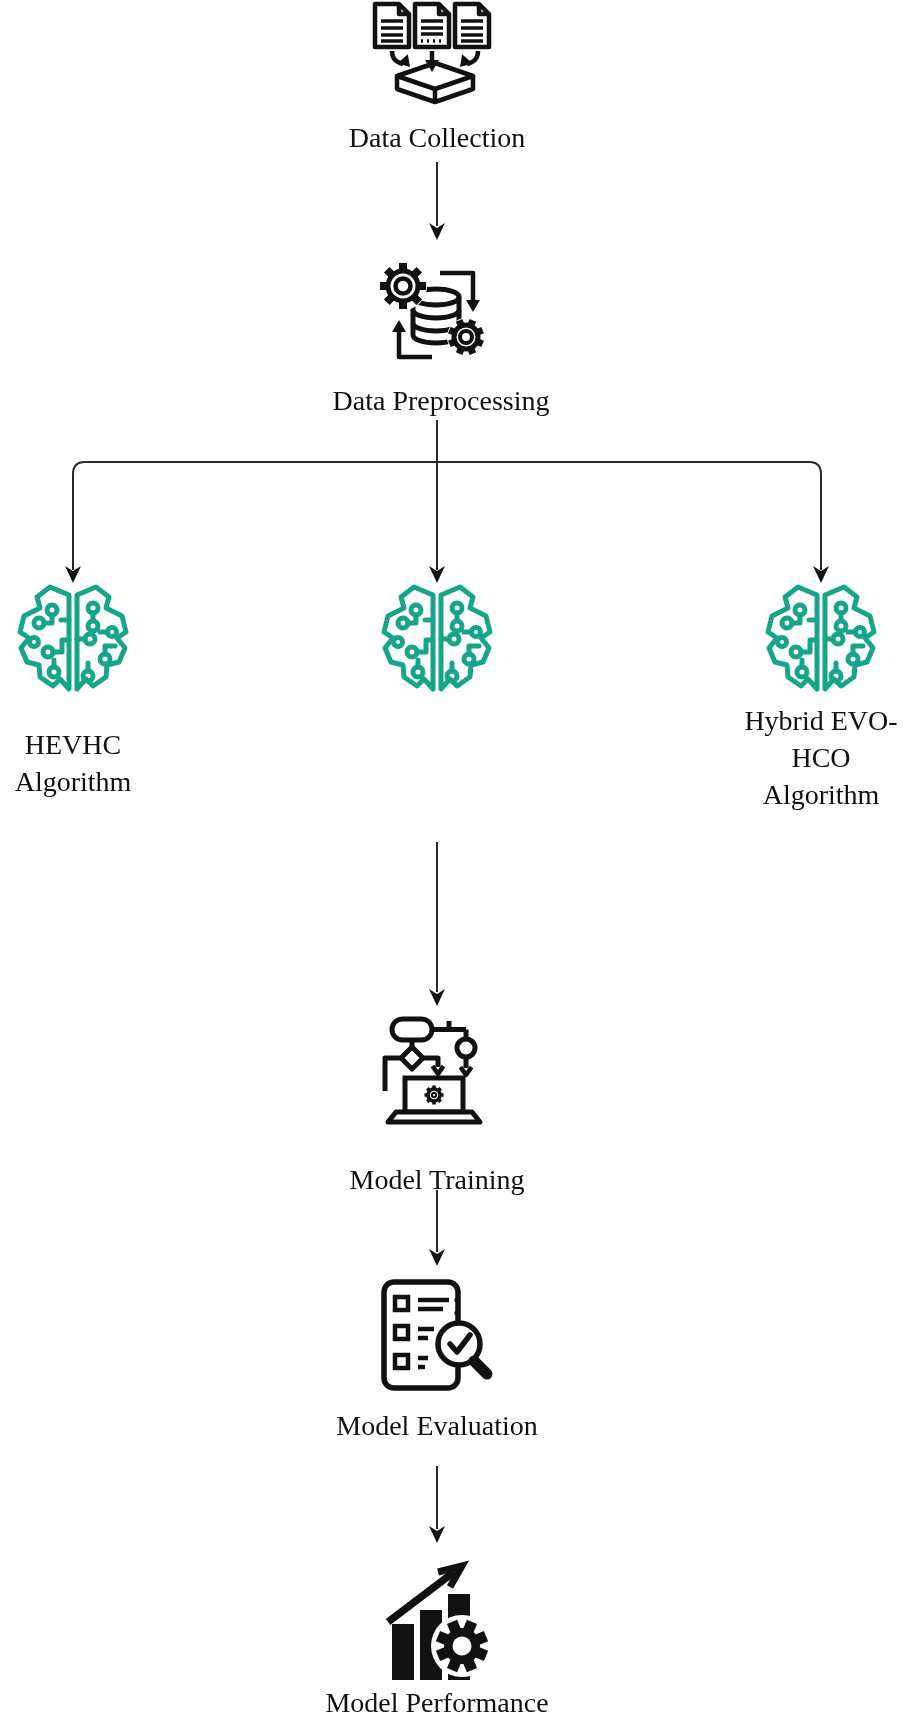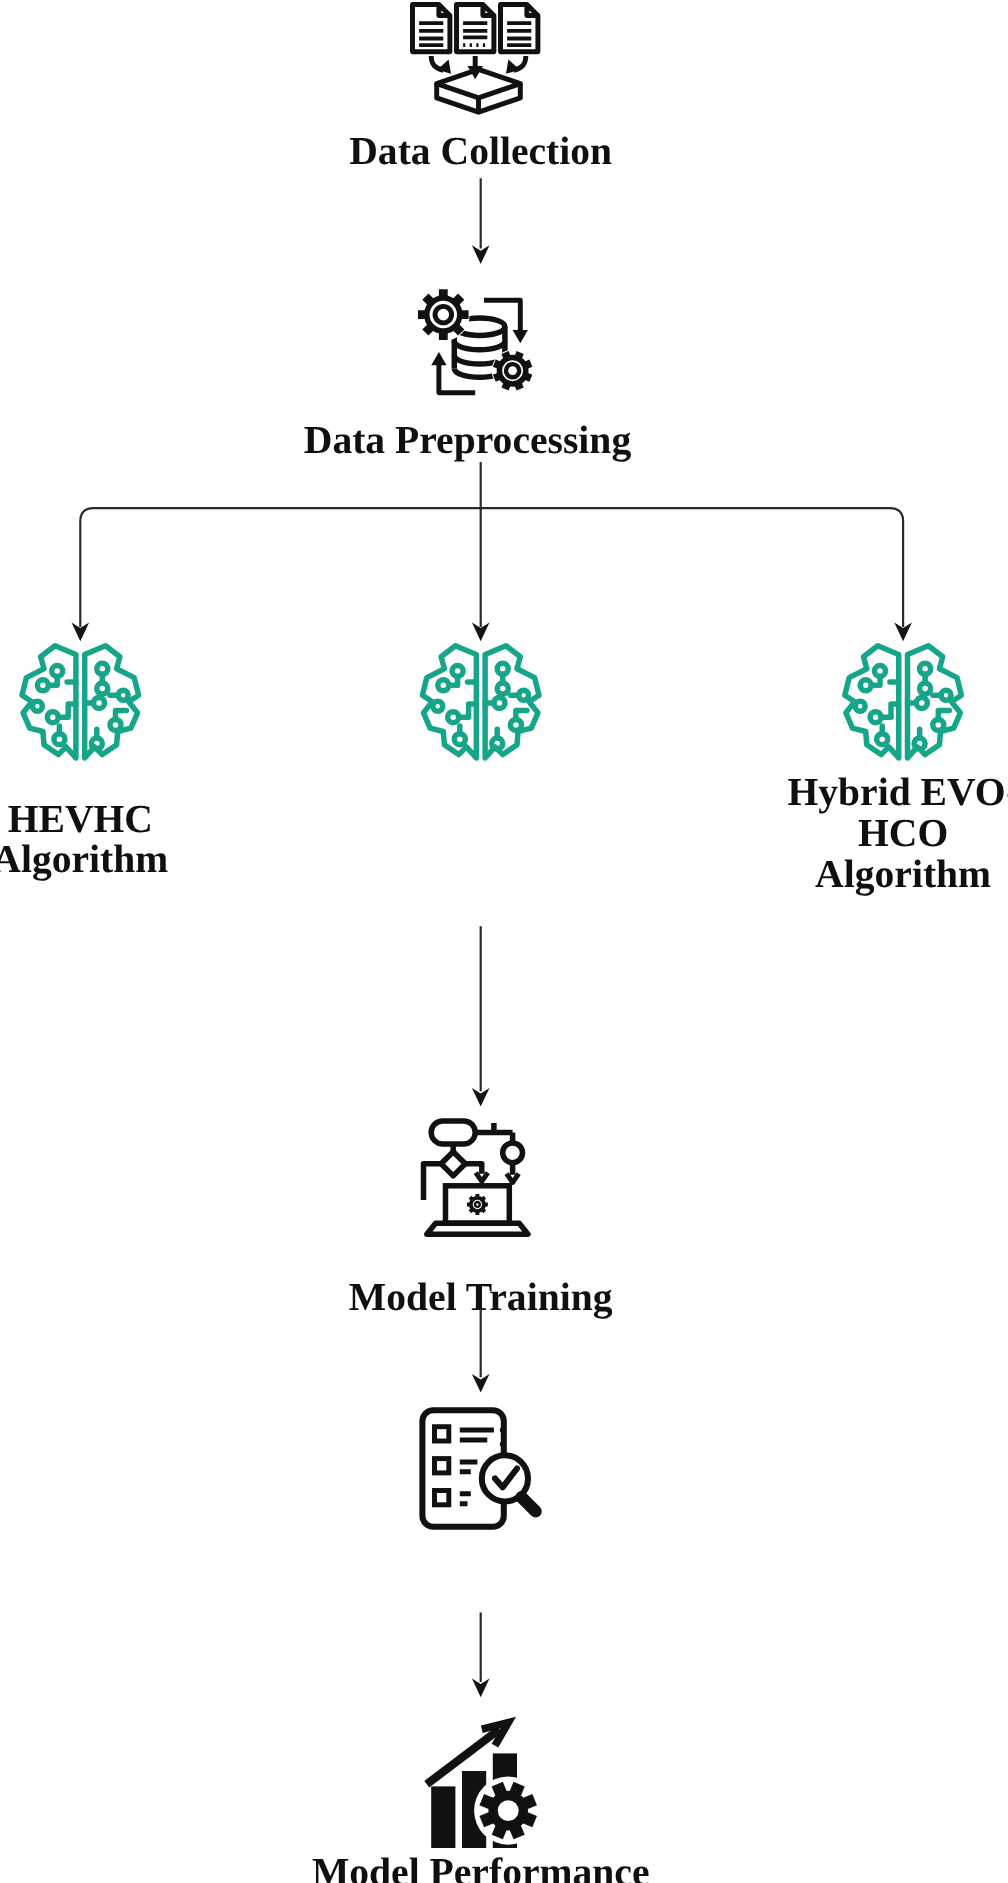--- a/index.html
+++ b/index.html
@@ -2,21 +2,21 @@
 <html><head>
 <meta charset="utf-8">
 <style>
   html,body{margin:0;padding:0;background:#fff;}
   #stage{
     position:relative;width:916px;height:1712px;background:#ffffff;
     overflow:hidden;font-family:"Liberation Serif","DejaVu Serif",serif;
   }
   .abs{position:absolute;}
   .node-label{
-    position:absolute;text-align:center;font-weight:700;font-size:36px;
+    position:absolute;text-align:center;font-weight:400;font-size:28px;
     line-height:37px;color:#101010;white-space:pre-line;letter-spacing:0px;
   }
   svg{display:block;}
 </style>
 </head>
 <body>
 
 <div id="stage">
 
   <svg width="0" height="0" style="position:absolute">
@@ -127,21 +127,21 @@
       <g stroke="#111" stroke-width="7">
         <line x1="-18" y1="0" x2="18" y2="0" transform="rotate(22.5)"></line>
         <line x1="-18" y1="0" x2="18" y2="0" transform="rotate(67.5)"></line>
         <line x1="-18" y1="0" x2="18" y2="0" transform="rotate(112.5)"></line>
         <line x1="-18" y1="0" x2="18" y2="0" transform="rotate(157.5)"></line>
       </g>
       <circle r="12" fill="#fff" stroke="#111" stroke-width="5"></circle>
       <circle r="6" fill="#fff" stroke="#111" stroke-width="4"></circle>
     </g>
   </svg>
-  <div class="node-label" style="left:275px;top:382px;width:300px;">Data Preprocessing</div>
+  <div class="node-label" style="left:291px;top:382px;width:300px;">Data Preprocessing</div>
 
   <svg class="abs" style="left:0px;top:410px;" width="916" height="176" viewBox="0 0 916 176">
     <g fill="none" stroke="#2a2a2a" stroke-width="2">
       <path d="M437,10 V160"></path>
       <path d="M437,52 H85 Q73,52 73,64 V160"></path>
       <path d="M437,52 H809 Q821,52 821,64 V160"></path>
     </g>
     <g fill="#141414">
       <polygon points="65,156 73,161 81,156 73,173"></polygon>
       <polygon points="429,156 437,161 445,156 437,173"></polygon>
@@ -220,20 +220,21 @@
         <path d="M48,61 H58"></path>
       <path d="M48,81 H58"></path>
         <path d="M48,90 H55"></path>
     </g>
     <circle cx="87" cy="23" r="2.6" fill="#111"></circle>
     <circle cx="87" cy="36" r="2.6" fill="#111"></circle>
     <circle cx="89" cy="67" r="21" fill="#fff" stroke="#111" stroke-width="5.5"></circle>
     <path d="M80,67 L87,75 L100,58" fill="none" stroke="#111" stroke-width="5.5" stroke-linecap="round" stroke-linejoin="round"></path>
     <line x1="104" y1="84" x2="117" y2="97" stroke="#111" stroke-width="11" stroke-linecap="round"></line>
   </svg>
+  <div class="node-label" style="left:287px;top:1407px;width:300px;">Model Evaluation</div>
 
   <svg class="abs" style="left:425px;top:1464px;" width="24" height="79" viewBox="0 0 24 79">
     <line x1="12" y1="2" x2="12" y2="65" stroke="#2a2a2a" stroke-width="2"></line>
     <polygon points="4,62 12,67 20,62 12,79" fill="#141414"></polygon>
   </svg>
 
   <svg class="abs" style="left:372px;top:1548px;" width="130" height="134" viewBox="0 0 130 134">
     <rect x="20" y="76" width="22" height="56" fill="#111"></rect>
     <rect x="48" y="62" width="22" height="70" fill="#111"></rect>
     <rect x="76" y="46" width="22" height="86" fill="#111"></rect>

